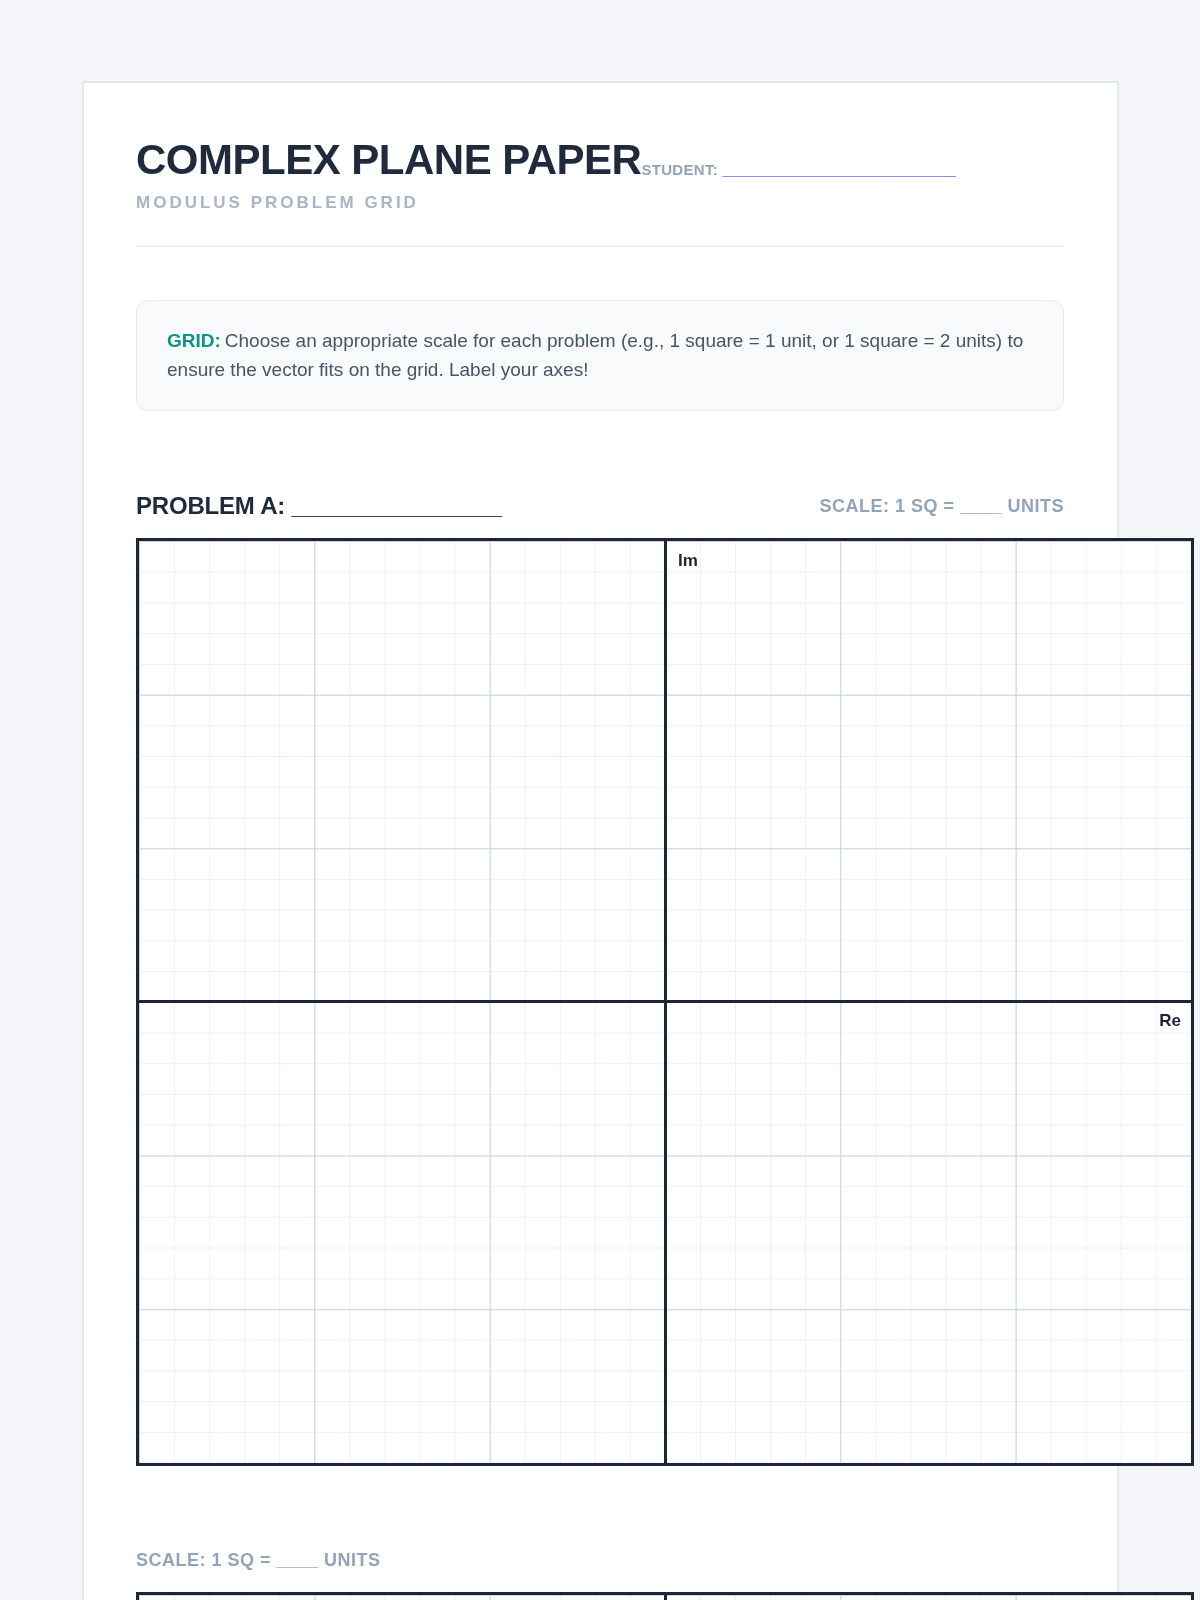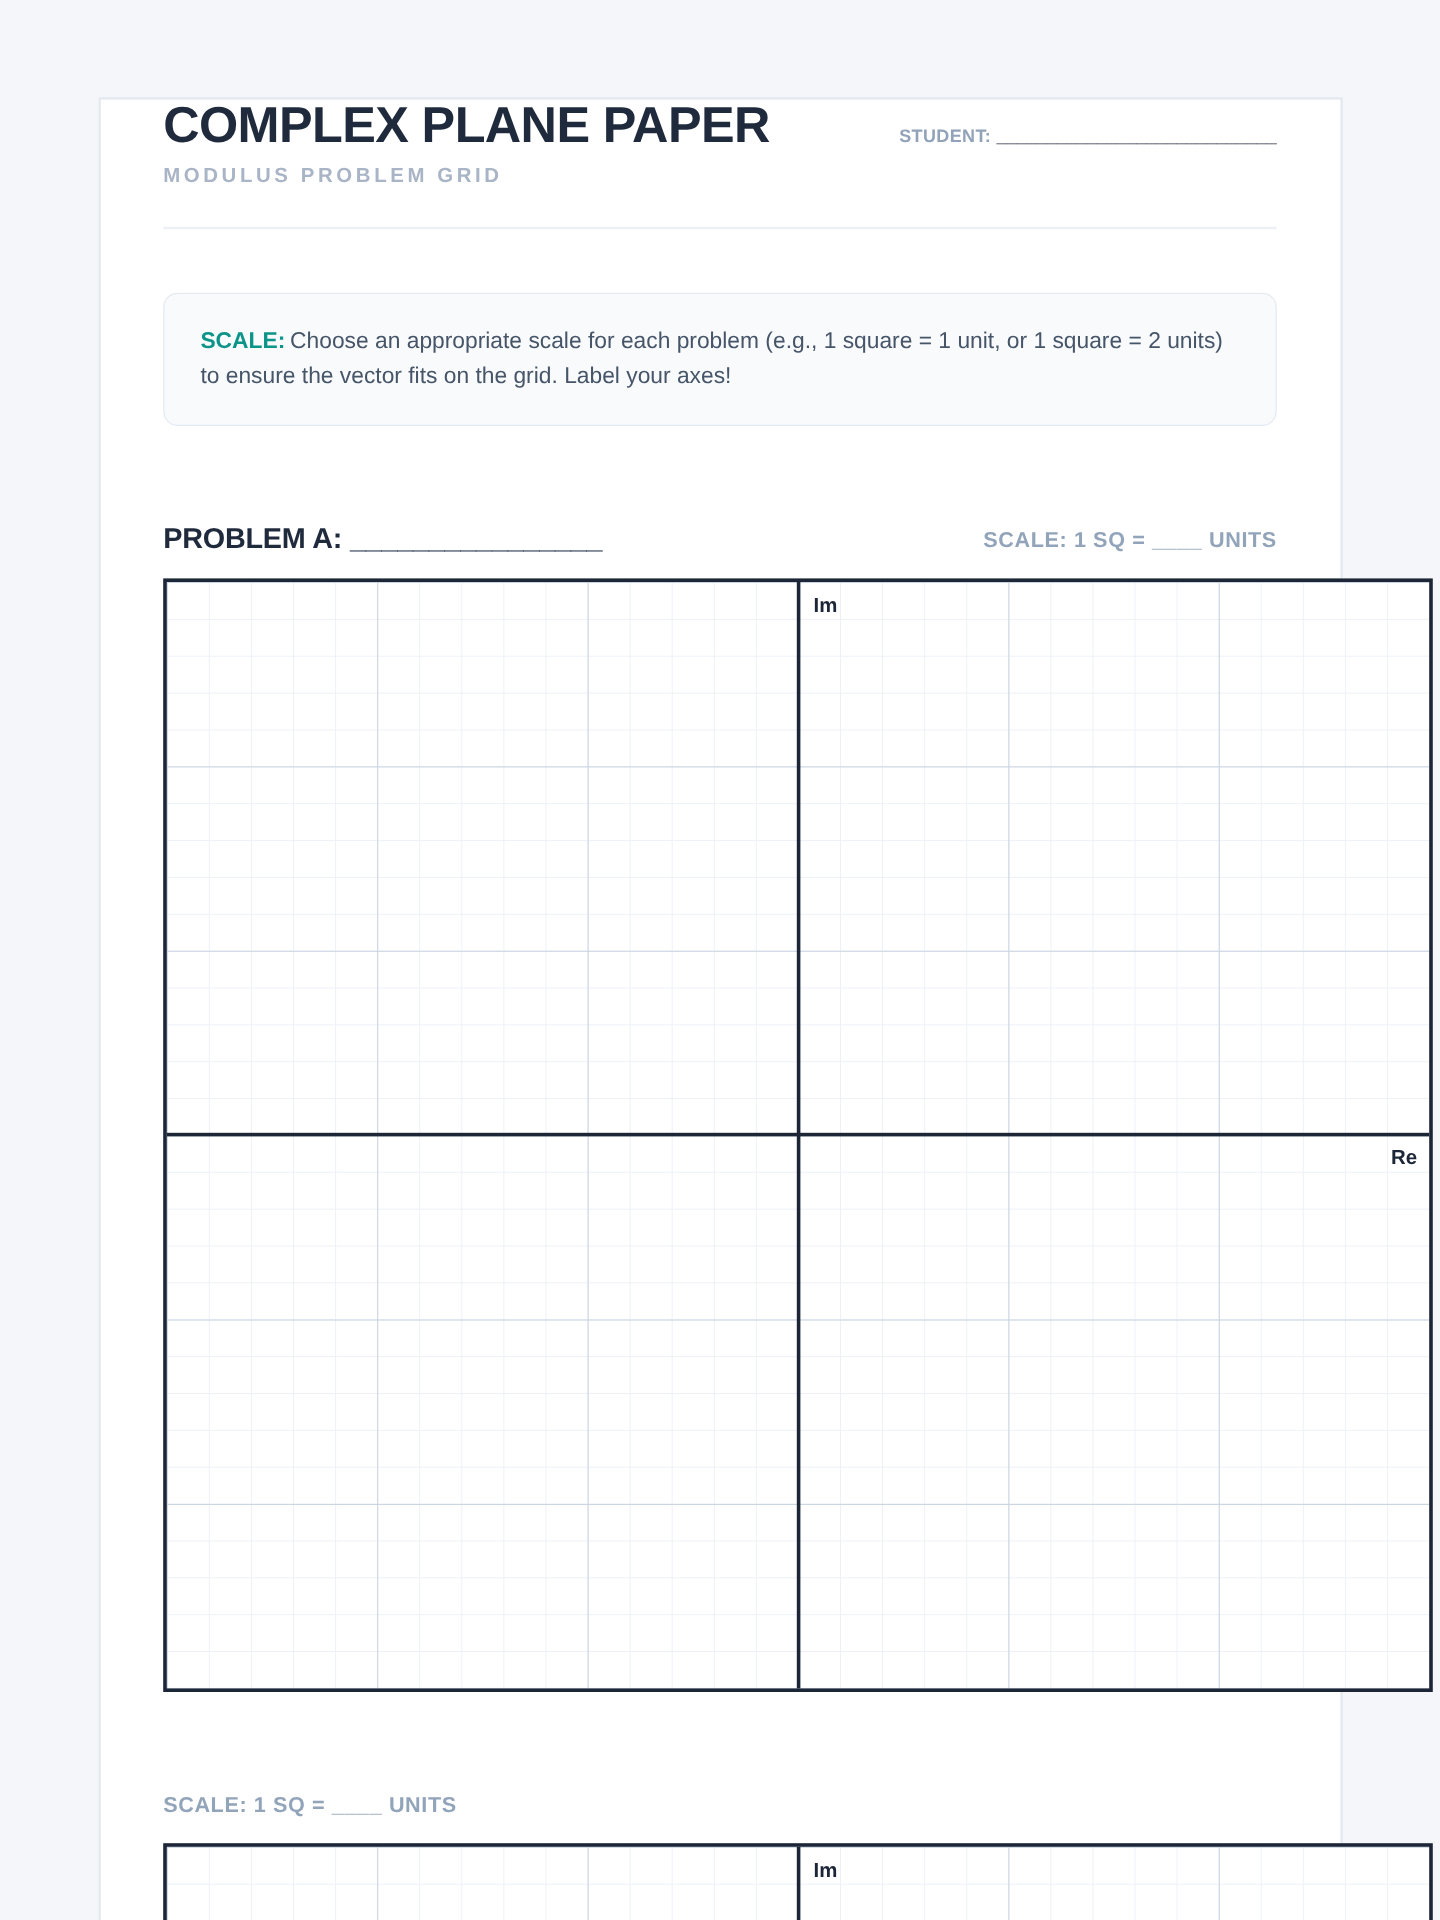--- a/index.html
+++ b/index.html
@@ -19,43 +19,43 @@
     left: 82px;
     top: 81px;
     width: 1037px;
     box-sizing: border-box;
     background: #ffffff;
     border: 2px solid #e4e9f0;
     padding: 0 53px 52px 52px;
   }
   
   .header-row {
+    margin-top: 56px;
     display: flex;
-    justify-content: space-between;
     align-items: flex-end;
   }
   .page-title {
     margin: 0;
     font-size: 42px;
     line-height: 1;
     font-weight: 800;
     letter-spacing: -0.5px;
     color: #1f2a3d;
     white-space: nowrap;
   }
   .student-line {
     font-size: 15px;
     font-weight: 700;
     color: #92a3b9;
     letter-spacing: 0.3px;
     padding-bottom: 3px;
     white-space: nowrap;
   }
   .student-blank {
-    color: #0f172a;
+    color: #6d28d9;
     letter-spacing: 0;
   }
   .page-subtitle {
     margin-top: 12px;
     font-size: 17px;
     font-weight: 700;
     letter-spacing: 3px;
     color: #a9b5c6;
   }
   .header-divider {
@@ -173,21 +173,21 @@
     <h1 class="page-title">COMPLEX PLANE PAPER</h1>
     <div class="student-line">
       <span>STUDENT:</span>
       <span class="student-blank">____________________________</span>
     </div>
   </div>
   <div class="page-subtitle">MODULUS PROBLEM GRID</div>
   <div class="header-divider"></div>
 
   <div class="note-box">
-    <span class="note-label">SCALE:</span><span>Choose an appropriate scale for each problem (e.g., 1 square = 1 unit, or 1 square = 2 units) to ensure the vector fits on the grid. Label your axes!</span>
+    <span class="note-label">GRID:</span><span>Choose an appropriate scale for each problem (e.g., 1 square = 1 unit, or 1 square = 2 units) to ensure the vector fits on the grid. Label your axes!</span>
   </div>
 
   <div class="problem-head">
     <div class="problem-title">
       <span>PROBLEM A:</span>
       <span class="problem-blank">________________</span>
     </div>
     <div class="scale-label">SCALE: 1 SQ = ____ UNITS</div>
   </div>
 

